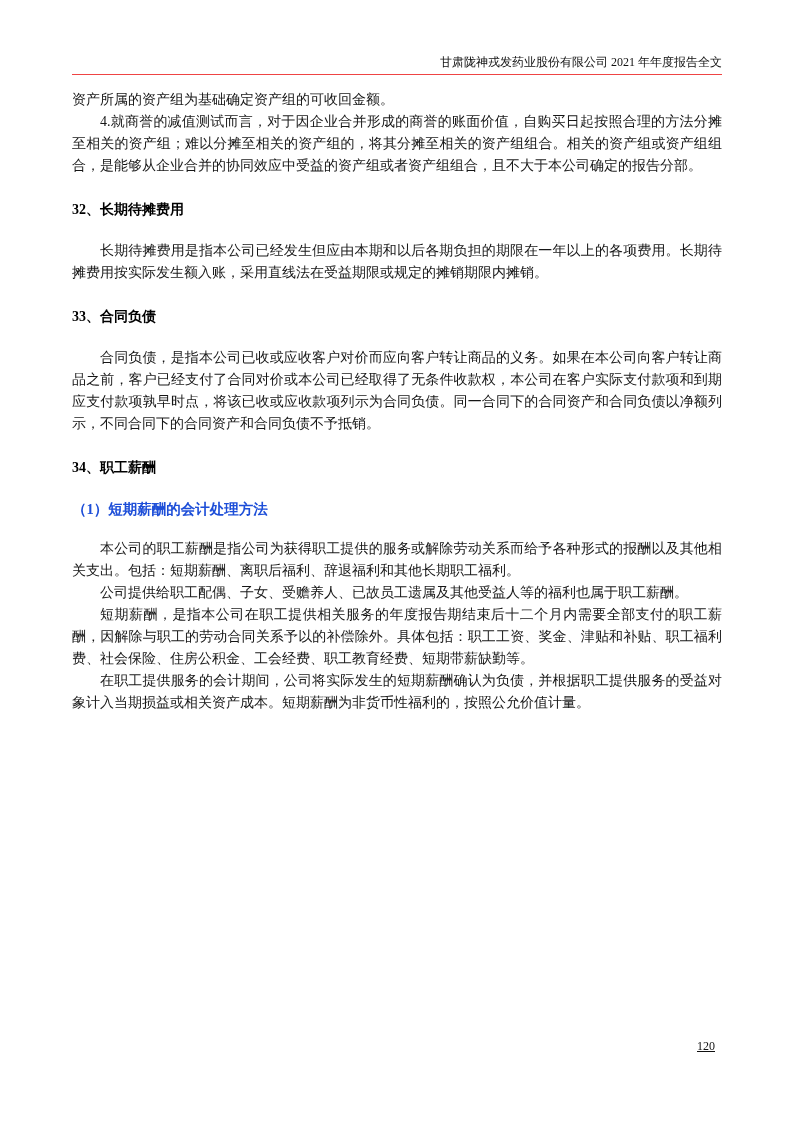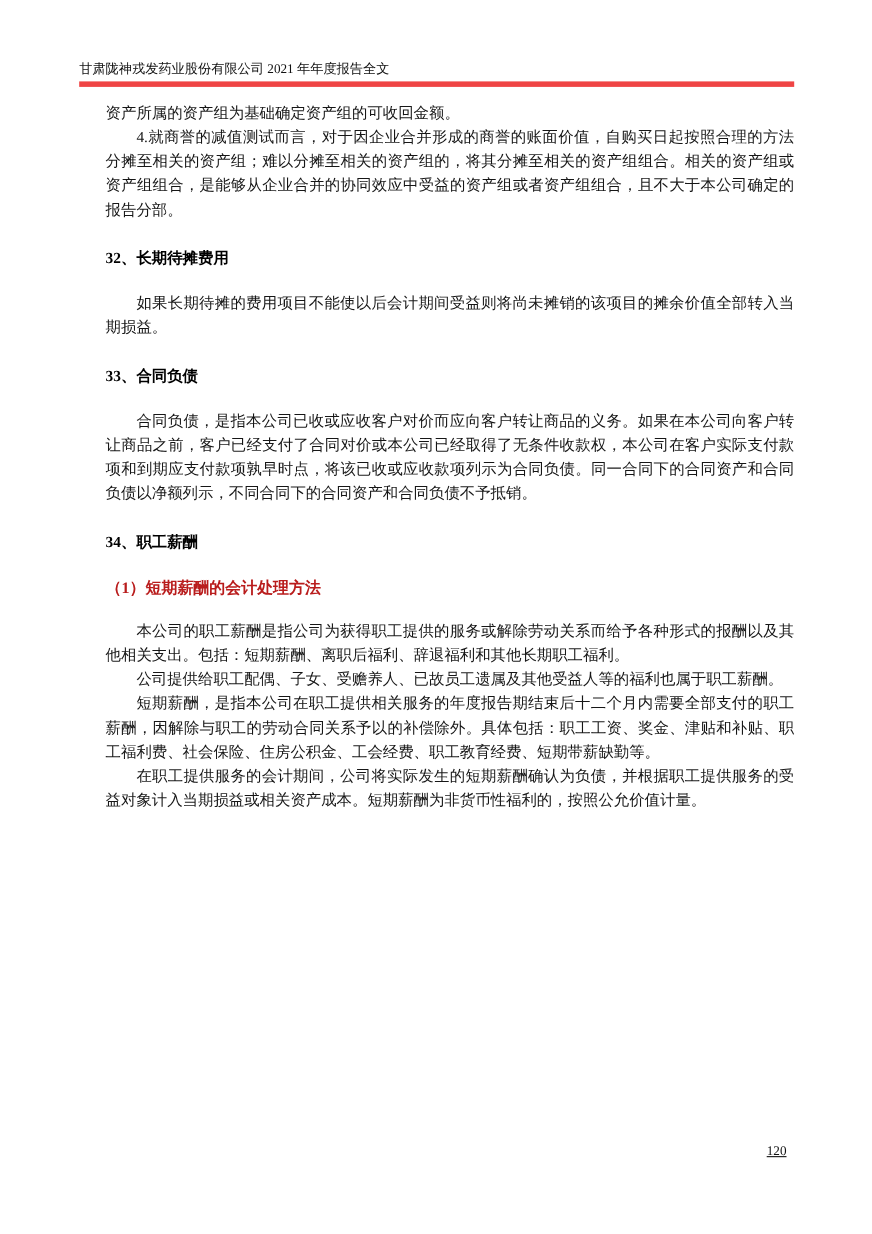--- a/index.html
+++ b/index.html
@@ -13,55 +13,54 @@
     height: 1122px;
     margin: 0 auto;
     background: #ffffff;
     box-sizing: border-box;
     padding: 54px 71px 0 72px;
     font-family: "Liberation Serif", "DejaVu Serif", serif;
     color: #151515;
     overflow: hidden;
   }
   .page-header {
-    text-align: left;
+    text-align: right;
     font-size: 12px;
     line-height: 16px;
     color: #111111;
     padding-bottom: 4px;
-    border-bottom: 5px solid #ef4444;
+    border-bottom: 1px solid #ef4444;
   }
   .doc-body {
     margin-top: 14px;
     font-size: 14px;
     line-height: 22px;
     text-align: justify;
     color: #161616;
-    margin-left: 24px;
   }
   p.para {
     margin: 0;
     text-indent: 2em;
   }
   p.para.no-indent {
     text-indent: 0;
   }
   h2.sec-heading {
     font-size: 14px;
     line-height: 23px;
     font-weight: bold;
     color: #000000;
     margin: 21px 0 19px 0;
     text-align: left;
   }
   h3.sub-heading {
     font-size: 14.5px;
     line-height: 22px;
     font-weight: bold;
-    color: #b91c1c;
+    color: #1d4ed8;
     margin: 16px 0 18px 0;
     text-align: left;
   }
   .page-footer {
     position: absolute;
     top: 1038px;
     right: 78px;
     font-size: 12px;
     line-height: 16px;
     color: #111111;
@@ -76,21 +75,21 @@
   <div class="page-header">
     <span>甘肃陇神戎发药业股份有限公司 2021 年年度报告全文</span>
   </div>
 
   <div class="doc-body">
 
     <p class="para no-indent">资产所属的资产组为基础确定资产组的可收回金额。</p>
     <p class="para">4.就商誉的减值测试而言，对于因企业合并形成的商誉的账面价值，自购买日起按照合理的方法分摊至相关的资产组；难以分摊至相关的资产组的，将其分摊至相关的资产组组合。相关的资产组或资产组组合，是能够从企业合并的协同效应中受益的资产组或者资产组组合，且不大于本公司确定的报告分部。</p>
 
     <h2 class="sec-heading">32、长期待摊费用</h2>
-    <p class="para">如果长期待摊的费用项目不能使以后会计期间受益则将尚未摊销的该项目的摊余价值全部转入当期损益。</p>
+    <p class="para">长期待摊费用是指本公司已经发生但应由本期和以后各期负担的期限在一年以上的各项费用。长期待摊费用按实际发生额入账，采用直线法在受益期限或规定的摊销期限内摊销。</p>
 
     <h2 class="sec-heading">33、合同负债</h2>
     <p class="para">合同负债，是指本公司已收或应收客户对价而应向客户转让商品的义务。如果在本公司向客户转让商品之前，客户已经支付了合同对价或本公司已经取得了无条件收款权，本公司在客户实际支付款项和到期应支付款项孰早时点，将该已收或应收款项列示为合同负债。同一合同下的合同资产和合同负债以净额列示，不同合同下的合同资产和合同负债不予抵销。</p>
 
     <h2 class="sec-heading">34、职工薪酬</h2>
     <h3 class="sub-heading">（1）短期薪酬的会计处理方法</h3>
     <p class="para">本公司的职工薪酬是指公司为获得职工提供的服务或解除劳动关系而给予各种形式的报酬以及其他相关支出。包括：短期薪酬、离职后福利、辞退福利和其他长期职工福利。</p>
     <p class="para">公司提供给职工配偶、子女、受赡养人、已故员工遗属及其他受益人等的福利也属于职工薪酬。</p>
     <p class="para">短期薪酬，是指本公司在职工提供相关服务的年度报告期结束后十二个月内需要全部支付的职工薪酬，因解除与职工的劳动合同关系予以的补偿除外。具体包括：职工工资、奖金、津贴和补贴、职工福利费、社会保险、住房公积金、工会经费、职工教育经费、短期带薪缺勤等。</p>
     <p class="para">在职工提供服务的会计期间，公司将实际发生的短期薪酬确认为负债，并根据职工提供服务的受益对象计入当期损益或相关资产成本。短期薪酬为非货币性福利的，按照公允价值计量。</p>

